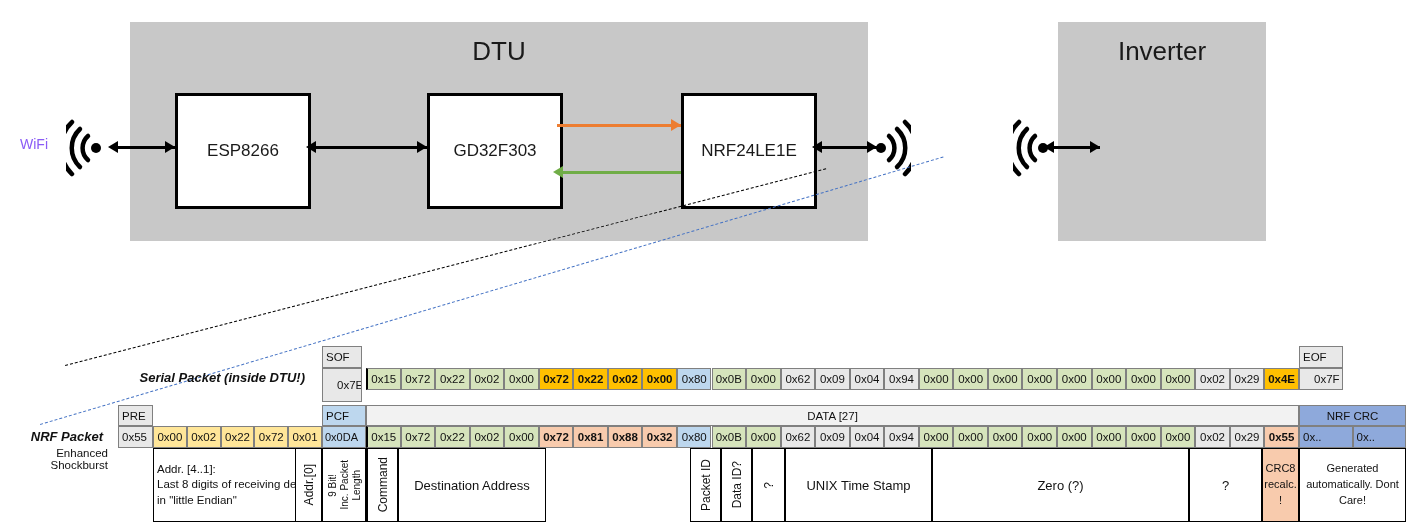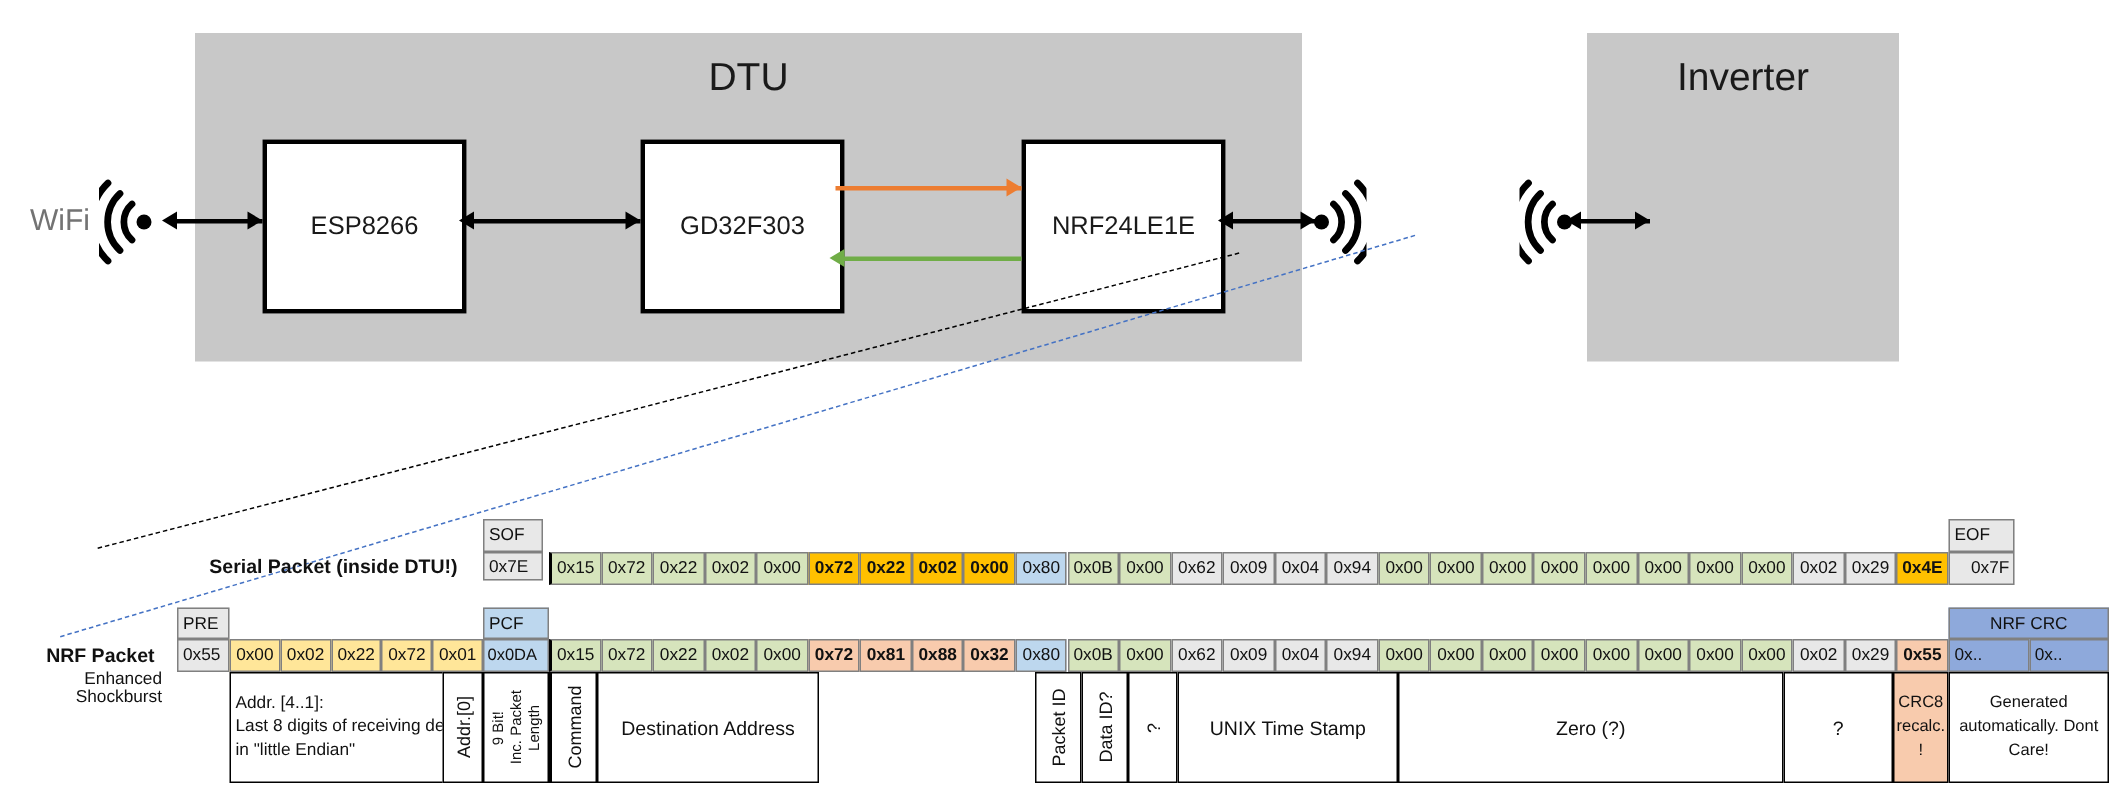--- a/index.html
+++ b/index.html
@@ -16,41 +16,41 @@
         display:flex;align-items:center;justify-content:center;
         font-size:17px;color:#1a1a1a;}
 
   .arrow-line{position:absolute;height:0;border-top:3px solid #000;}
   .arrow-head{position:absolute;width:0;height:0;}
   .ah-right{border-left:10px solid #000;border-top:6px solid transparent;border-bottom:6px solid transparent;}
   .ah-left{border-right:10px solid #000;border-top:6px solid transparent;border-bottom:6px solid transparent;}
   .ah-right-or{border-left:10px solid #ED7D31;border-top:6px solid transparent;border-bottom:6px solid transparent;}
   .ah-left-gr{border-right:10px solid #70AD47;border-top:6px solid transparent;border-bottom:6px solid transparent;}
 
-  .wifi-label{position:absolute;font-size:20px;color:#737373;}
+  .wifi-label{position:absolute;font-size:14px;color:#8b5cf6;}
 
   
   #packets{position:absolute;left:0;top:330px;width:1406px;height:193px;}
 
   .cell{position:absolute;box-sizing:border-box;border:1px solid #808080;
         font-size:11.5px;display:flex;align-items:center;justify-content:center;
         overflow:hidden;white-space:nowrap;color:#111;}
 
   .c-grey{background:#e8e8e8;}
   .c-green{background:#d6e4bc;}
   .c-orange{background:#ffc000;}
   .c-blue{background:#bdd7ee;}
   .c-salmon{background:#f8cbad;}
   .c-addr{background:#ffe699;}
   .c-crcblue{background:#8ea9db;}
   .c-white{background:#ffffff;}
   .c-f2{background:#f2f2f2;}
   .bold{font-weight:bold;}
 
-  .rowlabel{position:absolute;font-size:13px;font-weight:bold;
+  .rowlabel{position:absolute;font-size:13px;font-style:italic;font-weight:bold;
             text-align:right;color:#111;}
   .rowsub{position:absolute;font-size:11.5px;text-align:right;color:#111;}
 
   .desc{position:absolute;box-sizing:border-box;border:1px solid #000;
         font-size:12px;color:#111;display:flex;align-items:center;
         justify-content:center;text-align:center;padding:2px 3px;overflow:hidden;}
   .desc.left{justify-content:flex-start;text-align:left;}
   .vert{writing-mode:vertical-rl;transform:rotate(180deg);
         display:flex;align-items:center;justify-content:center;}
   .vertwrap{position:absolute;box-sizing:border-box;border:1px solid #000;
@@ -146,21 +146,21 @@
 
 <div id="packets">
 
   <div class="rowlabel" style="left:0px;top:40px;width:305px;">Serial Packet (inside DTU!)</div>
   <div class="rowlabel" style="left:0px;top:99px;width:103px;">NRF Packet</div>
   <div class="rowsub" style="left:0px;top:117px;width:108px;">Enhanced Shockburst</div>
 
   <div class="cell c-grey" style="left:322px;top:16px;width:40px;height:22px;justify-content:flex-start;padding-left:3px;">SOF</div>
   <div class="cell c-grey" style="left:1299px;top:16px;width:44px;height:22px;justify-content:flex-start;padding-left:3px;">EOF</div>
 
-  <div class="cell c-grey" style="left:322px;top:38px;width:40px;height:19px;justify-content:flex-start;padding-left:3px;">0x7E</div>
+  <div class="cell c-grey" style="left:322px;top:38px;width:40px;height:34px;justify-content:flex-start;padding-left:14px;">0x7E</div>
   <div id="serial-bytes">
       <div class="cell c-green" style="left: 366px; top: 38px; width: 34.55px; height: 22px; border-left: 2px solid rgb(0, 0, 0);">0x15</div>
       <div class="cell c-green" style="left: 400.55px; top: 38px; width: 34.55px; height: 22px;">0x72</div>
       <div class="cell c-green" style="left: 435.1px; top: 38px; width: 34.55px; height: 22px;">0x22</div>
       <div class="cell c-green" style="left: 469.65px; top: 38px; width: 34.55px; height: 22px;">0x02</div>
       <div class="cell c-green" style="left: 504.2px; top: 38px; width: 34.55px; height: 22px;">0x00</div>
       <div class="cell c-orange bold" style="left: 538.75px; top: 38px; width: 34.55px; height: 22px;">0x72</div>
       <div class="cell c-orange bold" style="left: 573.3px; top: 38px; width: 34.55px; height: 22px;">0x22</div>
       <div class="cell c-orange bold" style="left: 607.85px; top: 38px; width: 34.55px; height: 22px;">0x02</div>
       <div class="cell c-orange bold" style="left: 642.4px; top: 38px; width: 34.55px; height: 22px;">0x00</div>
@@ -180,20 +180,21 @@
       <div class="cell c-green" style="left: 1126.1px; top: 38px; width: 34.55px; height: 22px;">0x00</div>
       <div class="cell c-green" style="left: 1160.65px; top: 38px; width: 34.55px; height: 22px;">0x00</div>
       <div class="cell c-grey" style="left: 1195.2px; top: 38px; width: 34.55px; height: 22px;">0x02</div>
       <div class="cell c-grey" style="left: 1229.75px; top: 38px; width: 34.55px; height: 22px;">0x29</div>
       <div class="cell c-orange bold" style="left: 1264.3px; top: 38px; width: 34.55px; height: 22px;">0x4E</div>
     </div>
   <div class="cell c-grey" style="left:1299px;top:38px;width:44px;height:22px;justify-content:flex-start;padding-left:14px;">0x7F</div>
 
   <div class="cell c-grey" style="left:118px;top:75px;width:35px;height:21px;justify-content:flex-start;padding-left:3px;">PRE</div>
   <div class="cell c-blue" style="left:322px;top:75px;width:44px;height:21px;justify-content:flex-start;padding-left:3px;">PCF</div>
+  <div class="cell c-f2" style="left:366px;top:75px;width:933px;height:21px;">DATA [27]</div>
   <div class="cell c-crcblue" style="left:1299px;top:75px;width:107px;height:21px;">NRF CRC</div>
 
   <div class="cell c-grey" style="left:118px;top:96px;width:35px;height:22px;justify-content:flex-start;padding-left:3px;">0x55</div>
   <div id="nrf-address-bytes">
       <div class="cell c-addr" style="left: 153px; top: 96px; width: 33.8px; height: 22px;">0x00</div>
       <div class="cell c-addr" style="left: 186.8px; top: 96px; width: 33.8px; height: 22px;">0x02</div>
       <div class="cell c-addr" style="left: 220.6px; top: 96px; width: 33.8px; height: 22px;">0x22</div>
       <div class="cell c-addr" style="left: 254.4px; top: 96px; width: 33.8px; height: 22px;">0x72</div>
       <div class="cell c-addr" style="left: 288.2px; top: 96px; width: 33.8px; height: 22px;">0x01</div>
     </div>

